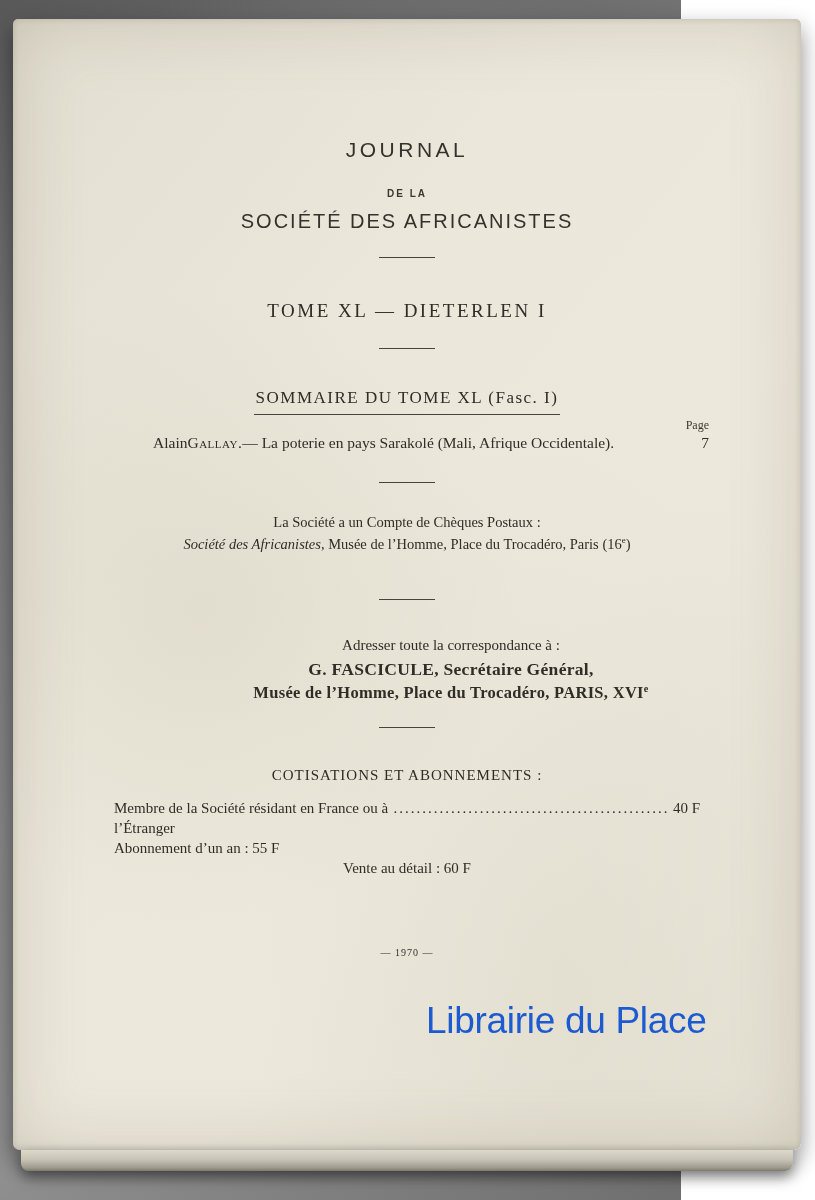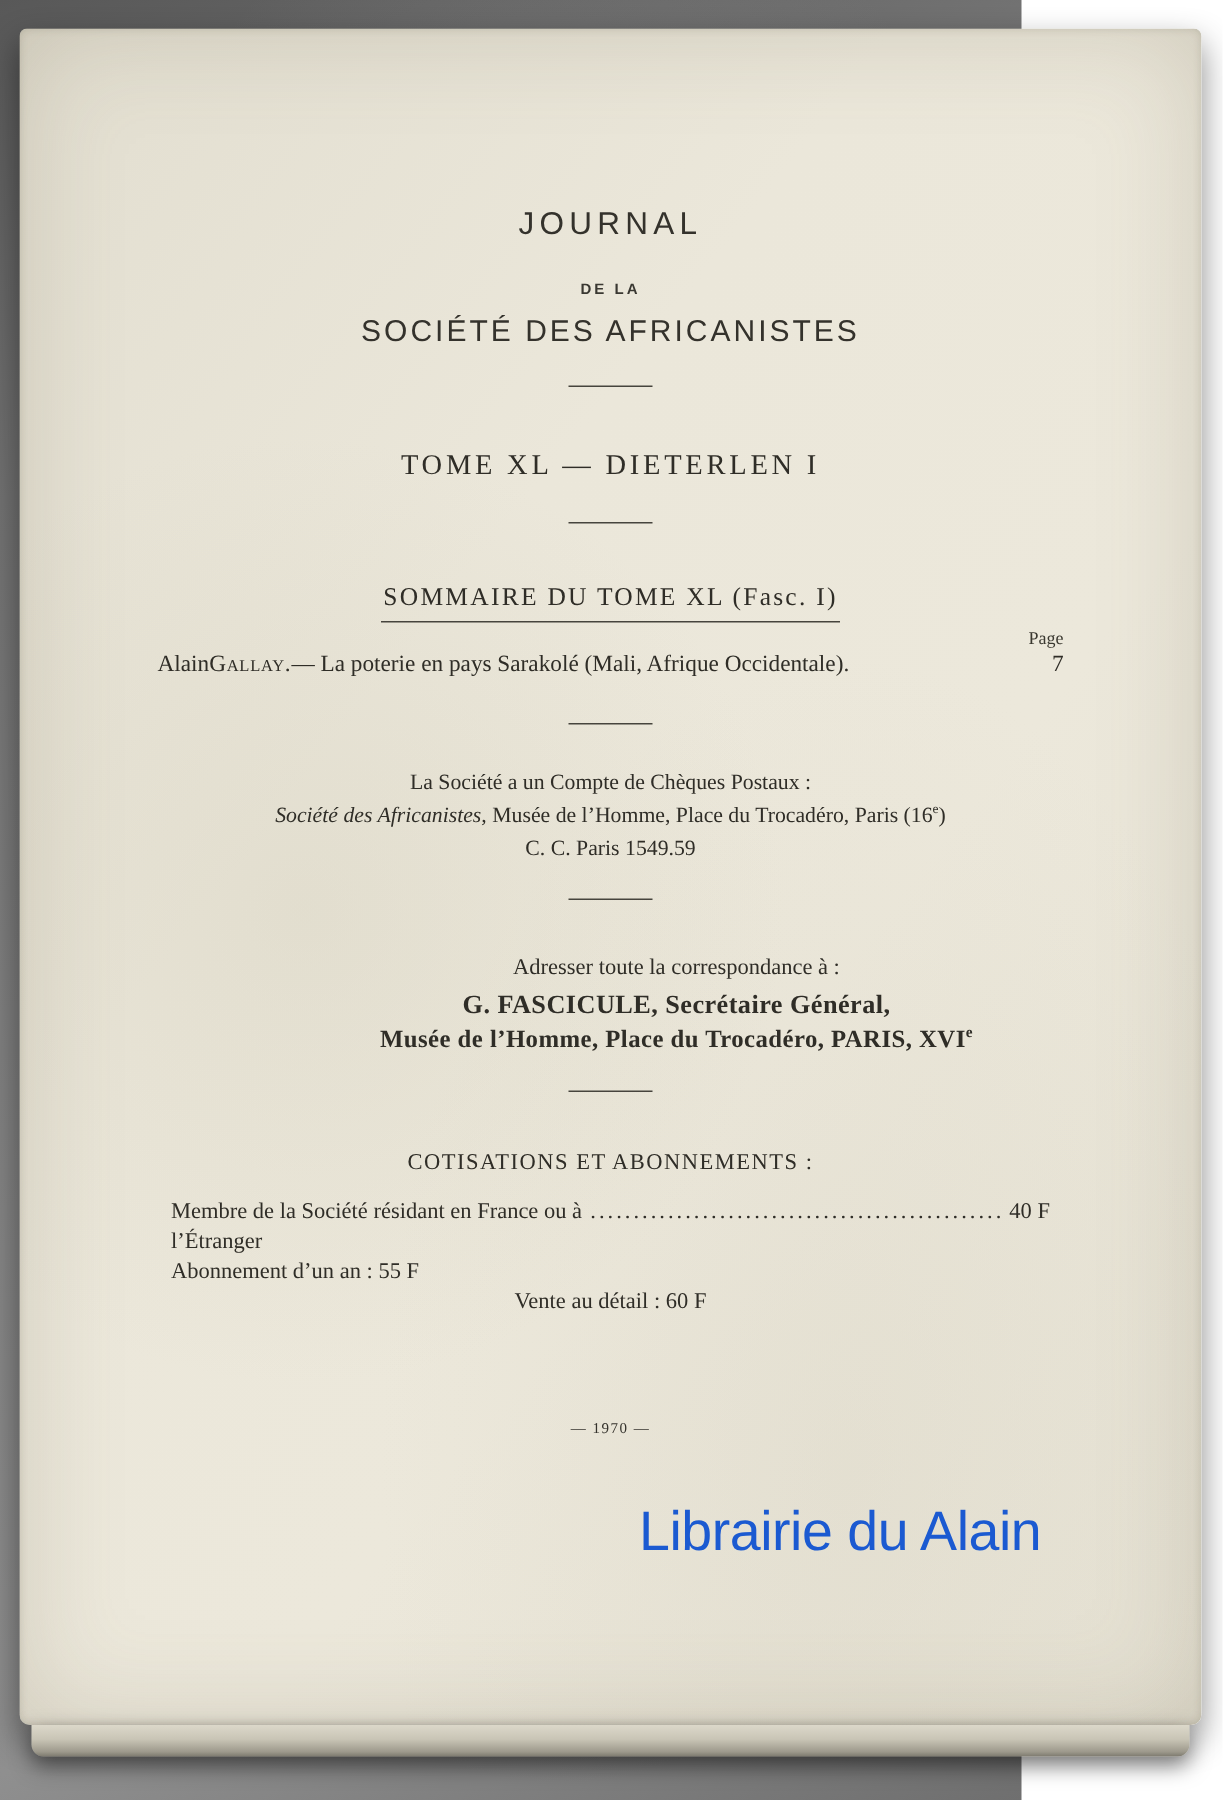--- a/index.html
+++ b/index.html
@@ -99,20 +99,21 @@
     font-size: 12px;
     margin-top: 3px;
     padding-right: 0px;
     color: #3a3830;
   }
   .toc-entry {
     display: flex; align-items: baseline;
     font-size: 15.5px;
     margin-top: 1px;
     color: #2f2d27;
+    margin-left: 48px;
   }
   .toc-entry .author-last { font-variant: small-caps; letter-spacing: 0.5px; }
   .toc-entry .entry-title { }
   .toc-entry .entry-page { margin-left: auto; padding-left: 10px; }
 
   .cheques {
     top: 492px;
     font-size: 14.5px; line-height: 22px;
     color: #2f2d27;
   }
@@ -190,21 +191,20 @@
         <span class="entry-title"> — La poterie en pays Sarakolé (Mali, Afrique Occidentale).</span>
         <span class="entry-page">7</span>
       </div>
     </div>
 
     <div class="rule rule-3"></div>
 
     <div class="abs cheques">
       <div>La Société a un Compte de Chèques Postaux :</div>
       <div><span class="italic">Société des Africanistes,</span><span> Musée de l’Homme, Place du Trocadéro, Paris (16</span><span class="sup">e</span><span>)</span></div>
-      <div>C. C. Paris 1549.59</div>
     </div>
 
     <div class="rule rule-4"></div>
 
     <div class="abs correspondance">
       <div class="intro">Adresser toute la correspondance à :</div>
       <div class="name">G. FASCICULE, Secrétaire Général,</div>
       <div class="addr"><span>Musée de l’Homme, Place du Trocadéro, PARIS, XVI</span><span class="sup">e</span></div>
     </div>
 
@@ -217,19 +217,19 @@
         <span>Membre de la Société résidant en France ou à l’Étranger</span>
         <span class="fee-dots">..........................................................</span>
         <span class="fee-value">40  F</span>
       </div>
       <div class="sub-line">Abonnement d’un an : 55 F</div>
       <div class="retail-line">Vente au détail : 60 F</div>
     </div>
 
     <div class="abs year-line">— 1970 —</div>
 
-    <div class="watermark">Librairie du Alain</div>
+    <div class="watermark">Librairie du Place</div>
 
   </div>
 
   <div class="page-edge"></div>
 
 </div>
 
 </body></html>

